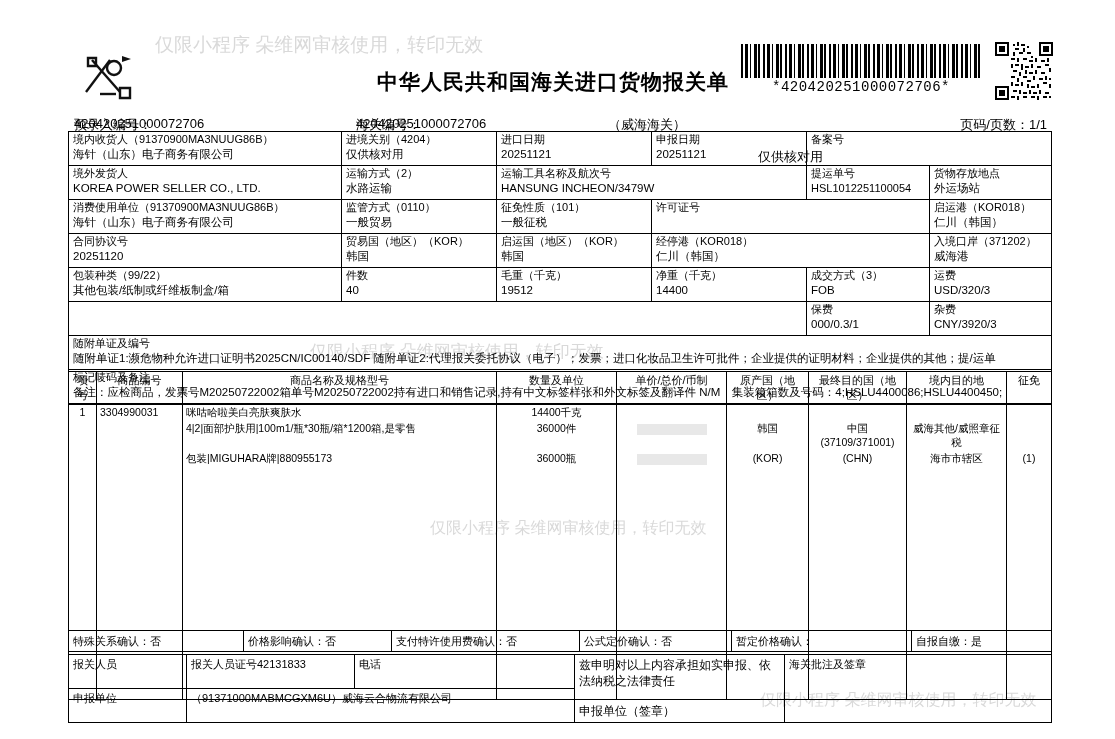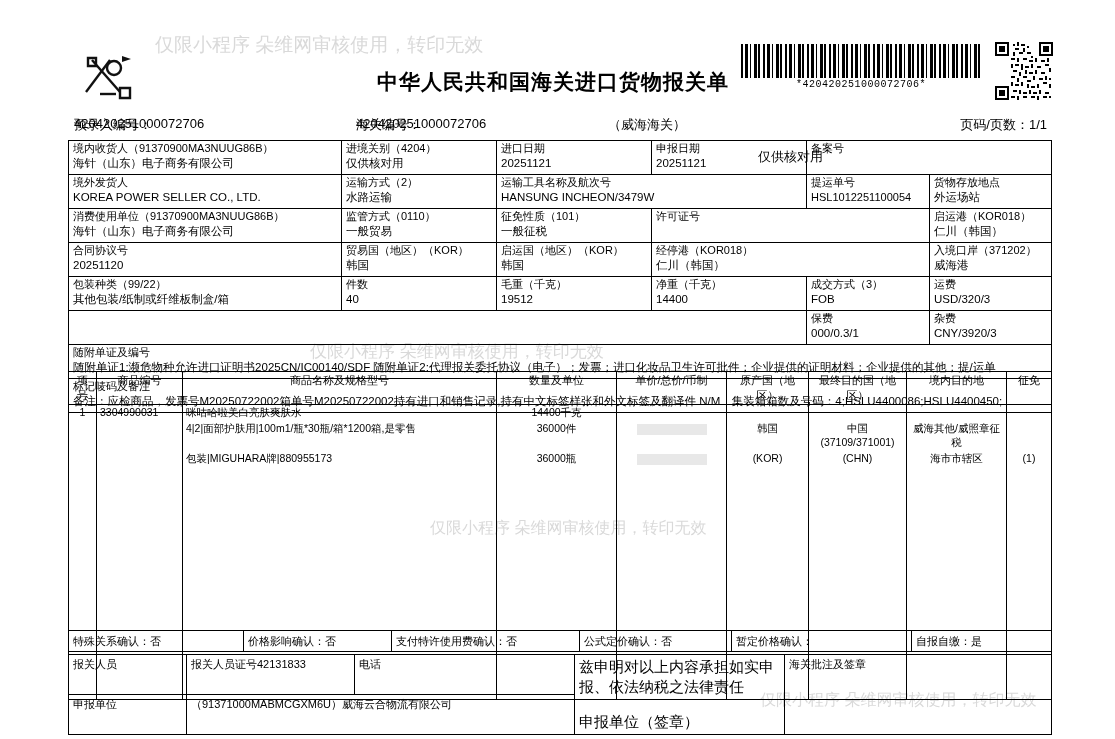--- a/index.html
+++ b/index.html
@@ -65,21 +65,21 @@
       repeating-linear-gradient(to right,
         #000 0px, #000 2px, #fff 2px, #fff 4px,
         #000 4px, #000 7px, #fff 7px, #fff 9px,
         #000 9px, #000 10px, #fff 10px, #fff 13px,
         #000 13px, #000 16px, #fff 16px, #fff 17px,
         #000 17px, #000 19px, #fff 19px, #fff 22px);
   }
   .barcode .bctext {
     text-align: center;
     font-family: "Liberation Mono", monospace;
-    font-size: 10px;
+    font-size: 14px;
     letter-spacing: 0.5px;
     margin-top: 1px;
   }
   .qrcode {
     position: absolute;
     right: 0px;
     top: 4px;
     width: 58px;
     height: 58px;
   }
@@ -111,21 +111,21 @@
   .m-a { left: 6px; }
   .m-b { left: 288px; }
   .m-c { left: 540px; }
   .m-d { left: 690px; margin-top: 32px; }
   .m-e { right: 4px; }
 
   
   table.grid {
     position: absolute;
     left: 68px;
-    top: 140px;
+    top: 131px;
     width: 983px;
     border-collapse: collapse;
     table-layout: fixed;
     font-size: 11px;
   }
   table.grid td {
     border: 1px solid #000;
     vertical-align: top;
     padding: 1px 3px 2px 4px;
     line-height: 1.28;
@@ -215,21 +215,21 @@
     border-collapse: collapse;
     table-layout: fixed;
     font-size: 11px;
   }
   table.footer td {
     border: 1px solid #000;
     padding: 2px 4px;
     vertical-align: top;
     height: 22px;
   }
-  .foot-note { font-size: 15px; line-height: 1.35; }
+  .foot-note { font-size: 12px; line-height: 1.35; }
 </style>
 </head>
 <body>
 
 <div class="page">
 
   <div class="wm wm-1">仅限小程序 朵维网审核使用，转印无效</div>
   <div class="wm wm-2">仅限小程序 朵维网审核使用，转印无效</div>
   <div class="wm wm-3">仅限小程序 朵维网审核使用，转印无效</div>
   <div class="wm wm-4">仅限小程序 朵维网审核使用，转印无效</div>

